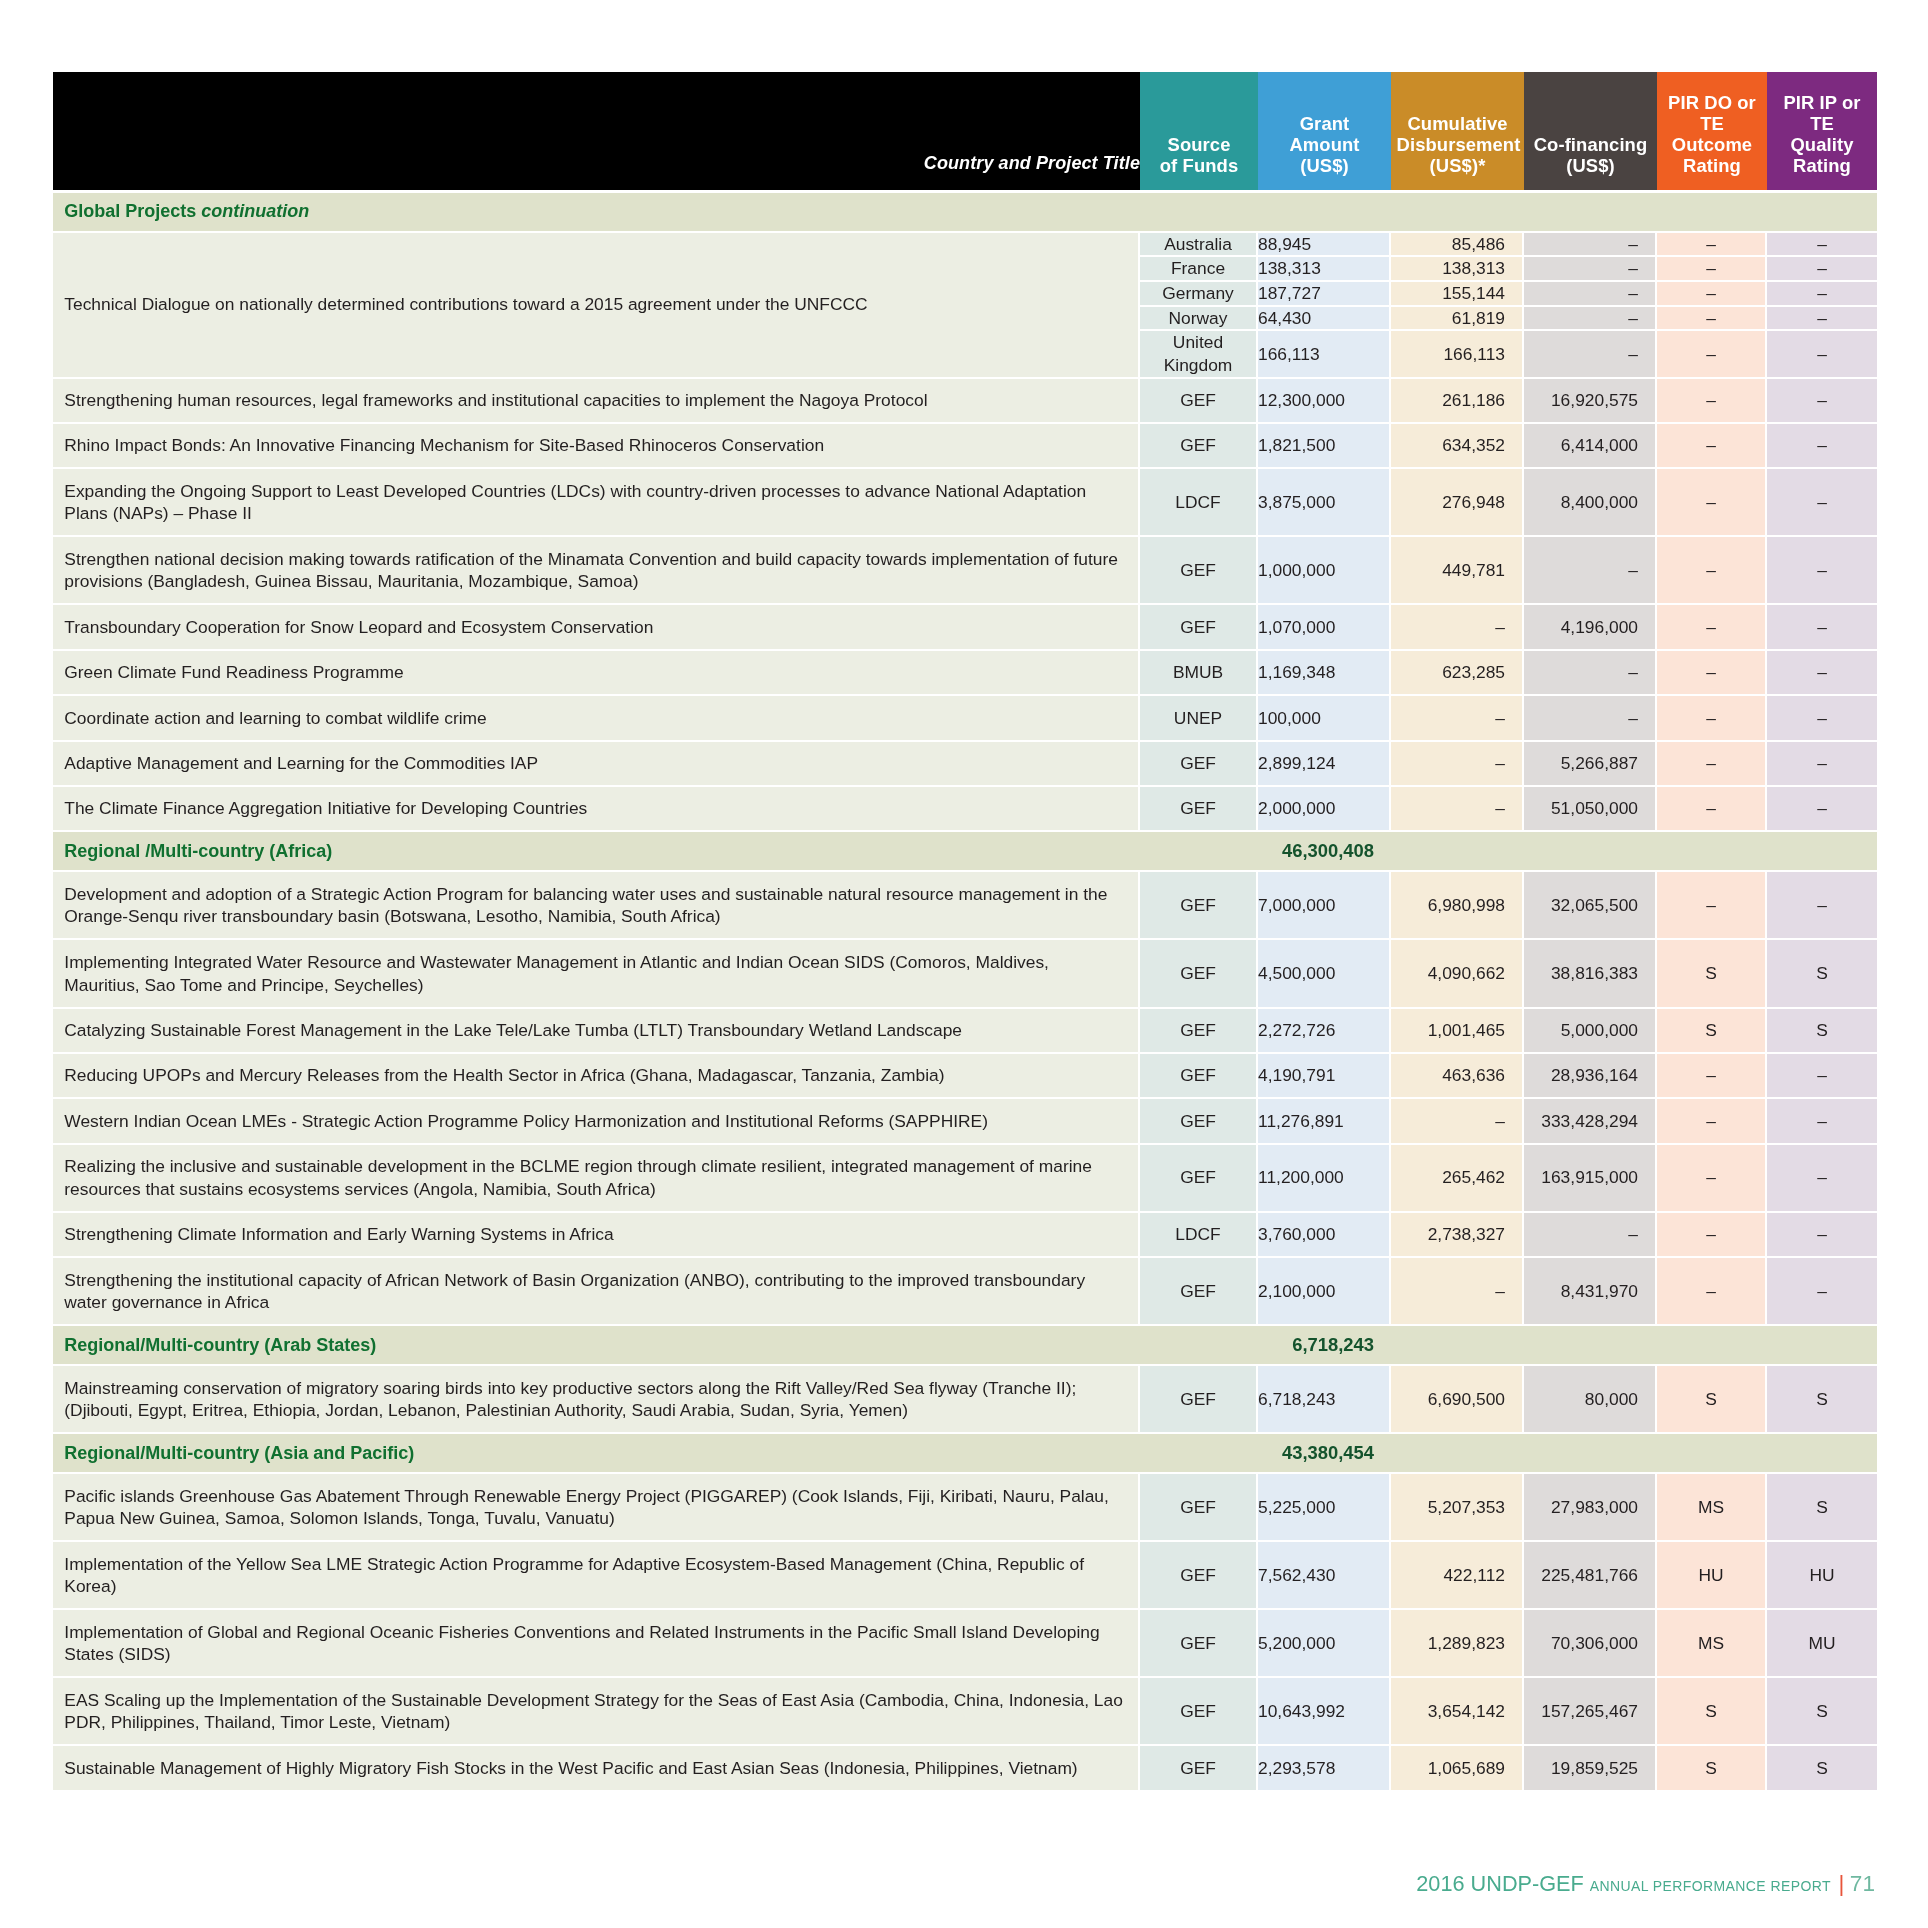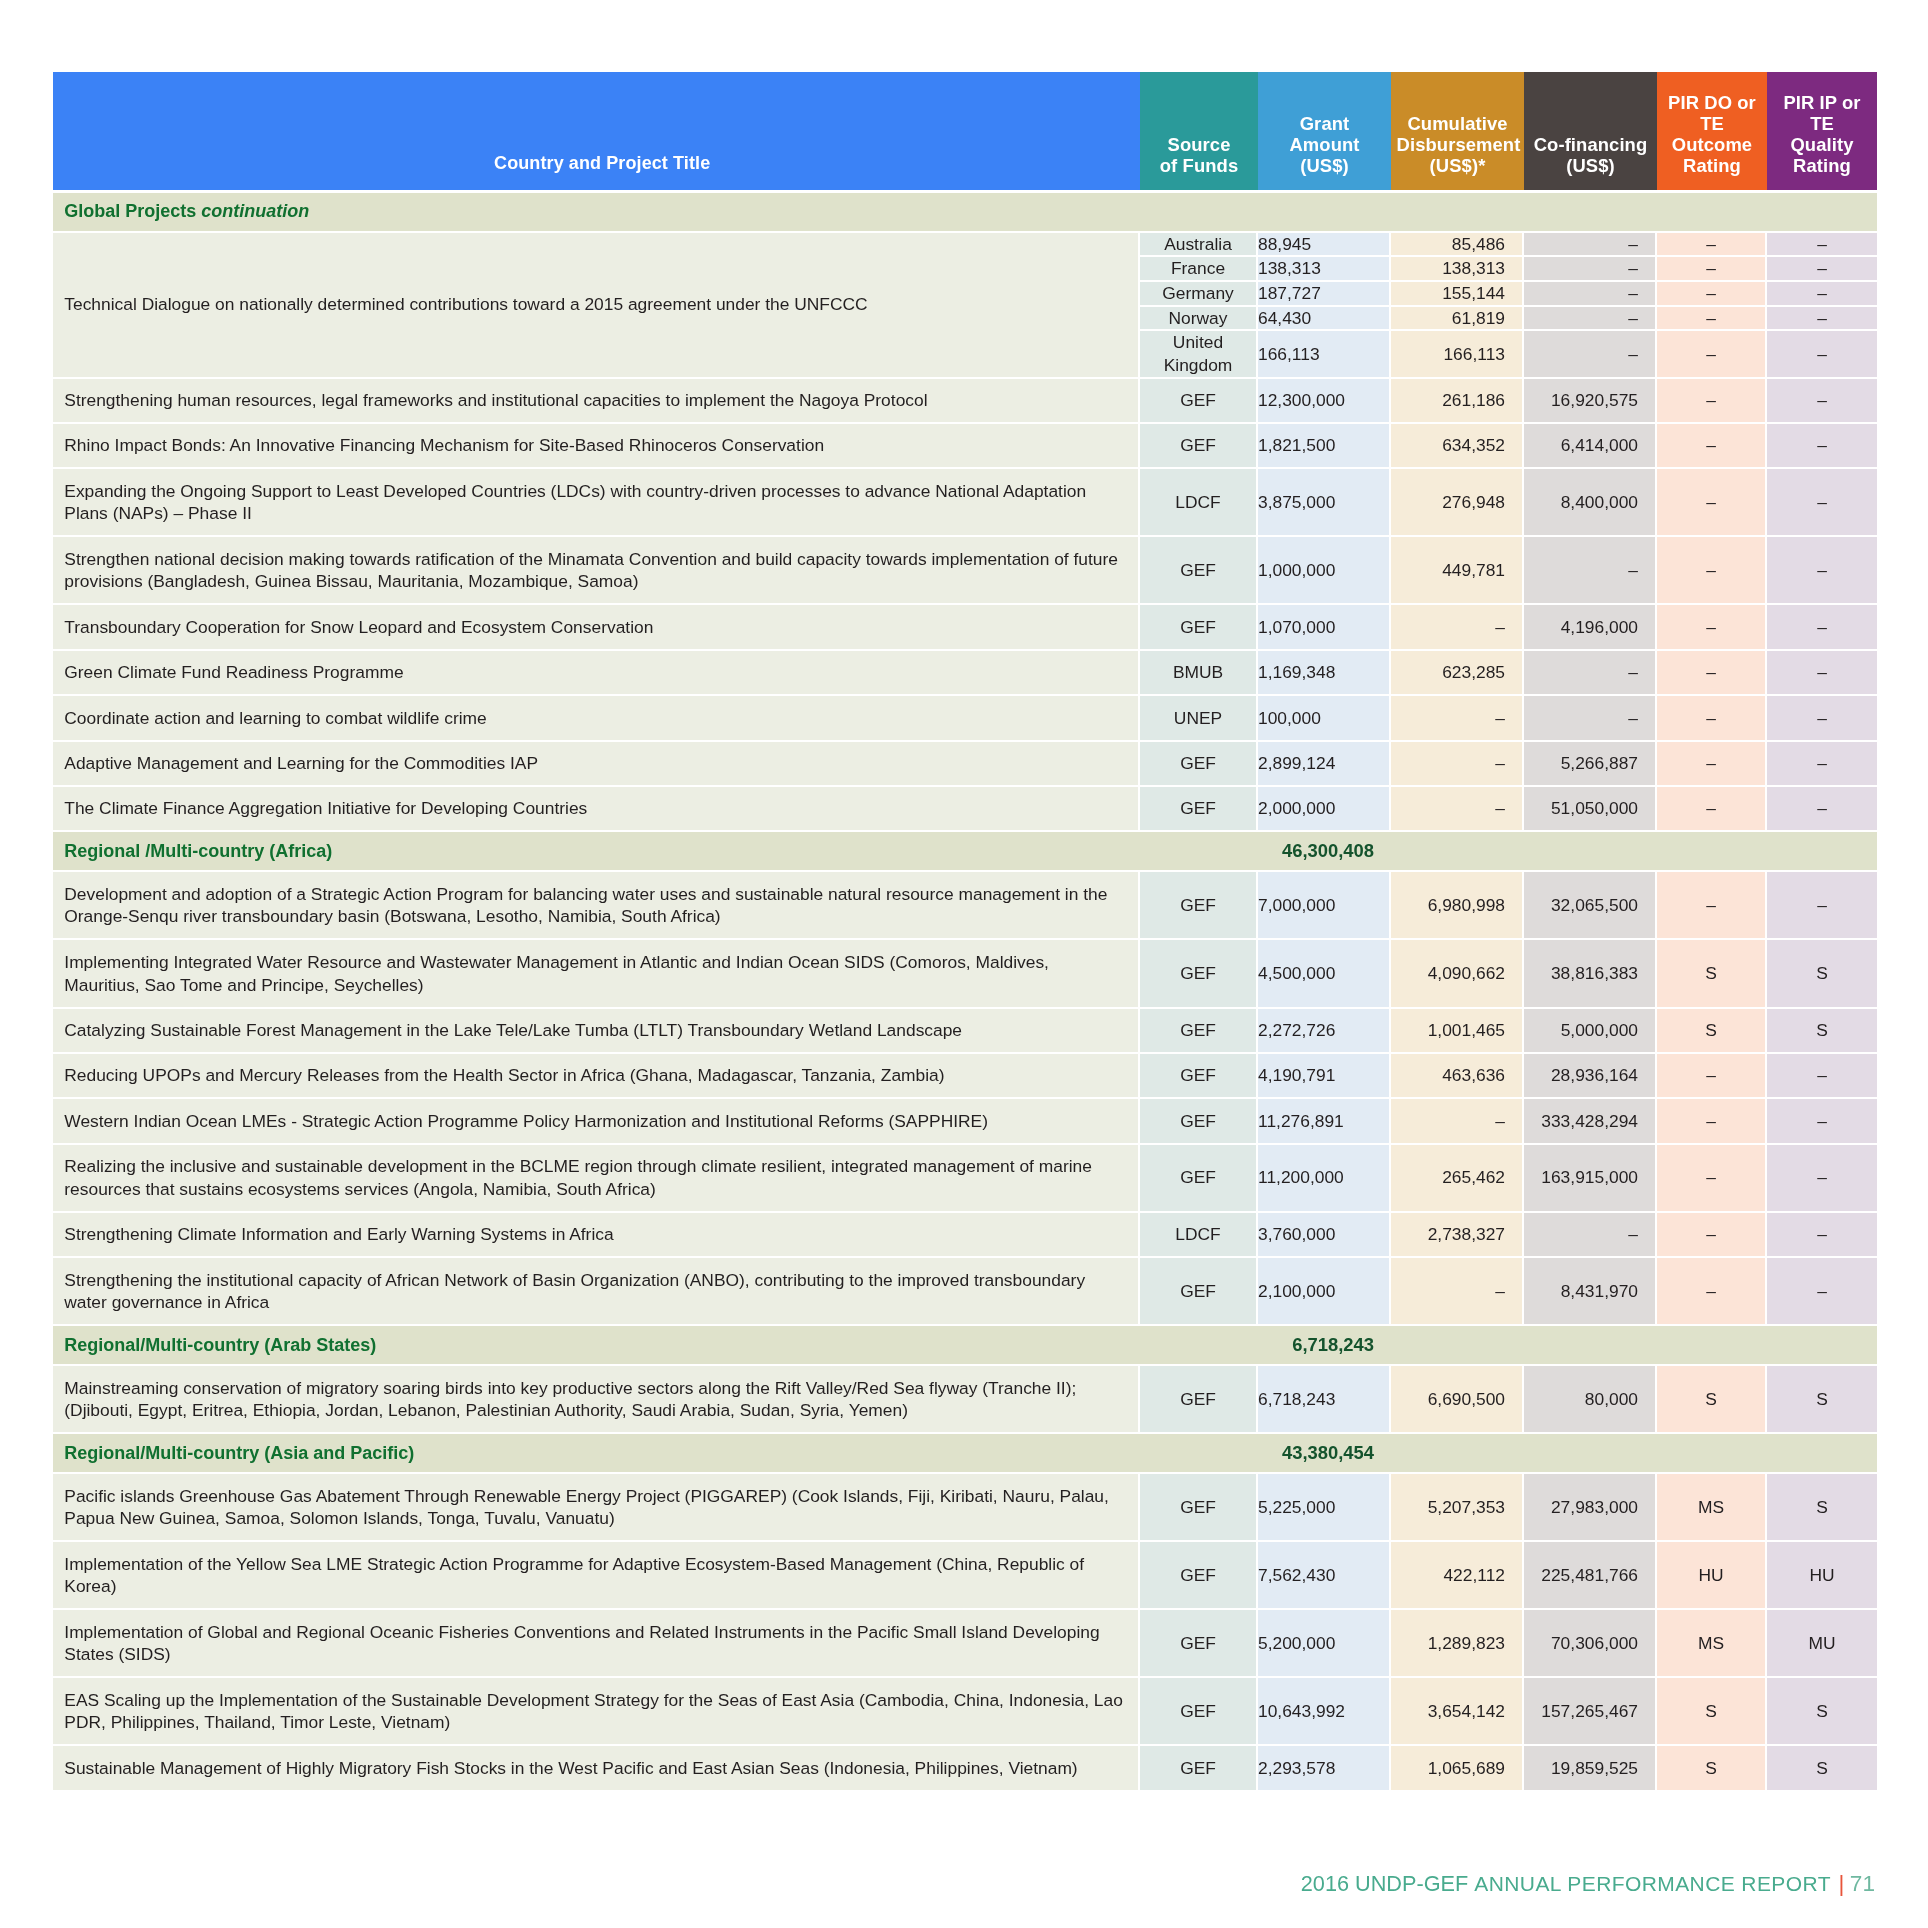--- a/index.html
+++ b/index.html
@@ -38,24 +38,25 @@
     font-weight:bold;
     font-size:18.4px;
     line-height:1.14;
     padding:0;
     vertical-align:bottom;
     border:0;
     height:102px;
     letter-spacing:0.1px;
   }
   th.h-title{
-    background:#3b82f6;
-    text-align:center;
+    background:#000000;
+    text-align:right;
     padding:0 0 16px 11.3px;
     font-size:18px;
+    font-style:italic;
   }
   th.h-src   {background:#2a9a9a;text-align:center;padding:0 5.6px 13px;}
   th.h-grant {background:#3f9fd6;text-align:center;padding:0 5.6px 13px;}
   th.h-disb  {background:#ca8c28;text-align:center;padding:0 5.6px 13px;margin-top:46px;}
   th.h-cofin {background:#4a4341;text-align:center;padding:0 5.6px 13px;}
   th.h-pirdo {background:#ef5f22;text-align:center;padding:0 5.6px 13px;}
   th.h-pirip {background:#7d2a80;text-align:center;padding:0 16px 13px;}
   th .gap{display:block;}
   .hdr-spacer{height:2.8px;background:#ffffff;}
 
@@ -126,21 +127,21 @@
     bottom:31px;
     color:#4aa municipality;
   }
   .footer{
     color:#49ab8e;
     font-size:21.7px;
     white-space:nowrap;
     font-weight:normal;
   }
   .footer .small{
-    font-size:21px;
+    font-size:14px;
     letter-spacing:0.4px;
   }
   .footer .bar{
     color:#e8553b;
     padding:0 5.6px 0 7.5px;
     font-size:22.6px;
   }
   .footer .pg{font-size:22.6px;color:#6fb8a0;}
 </style>
 </head>

